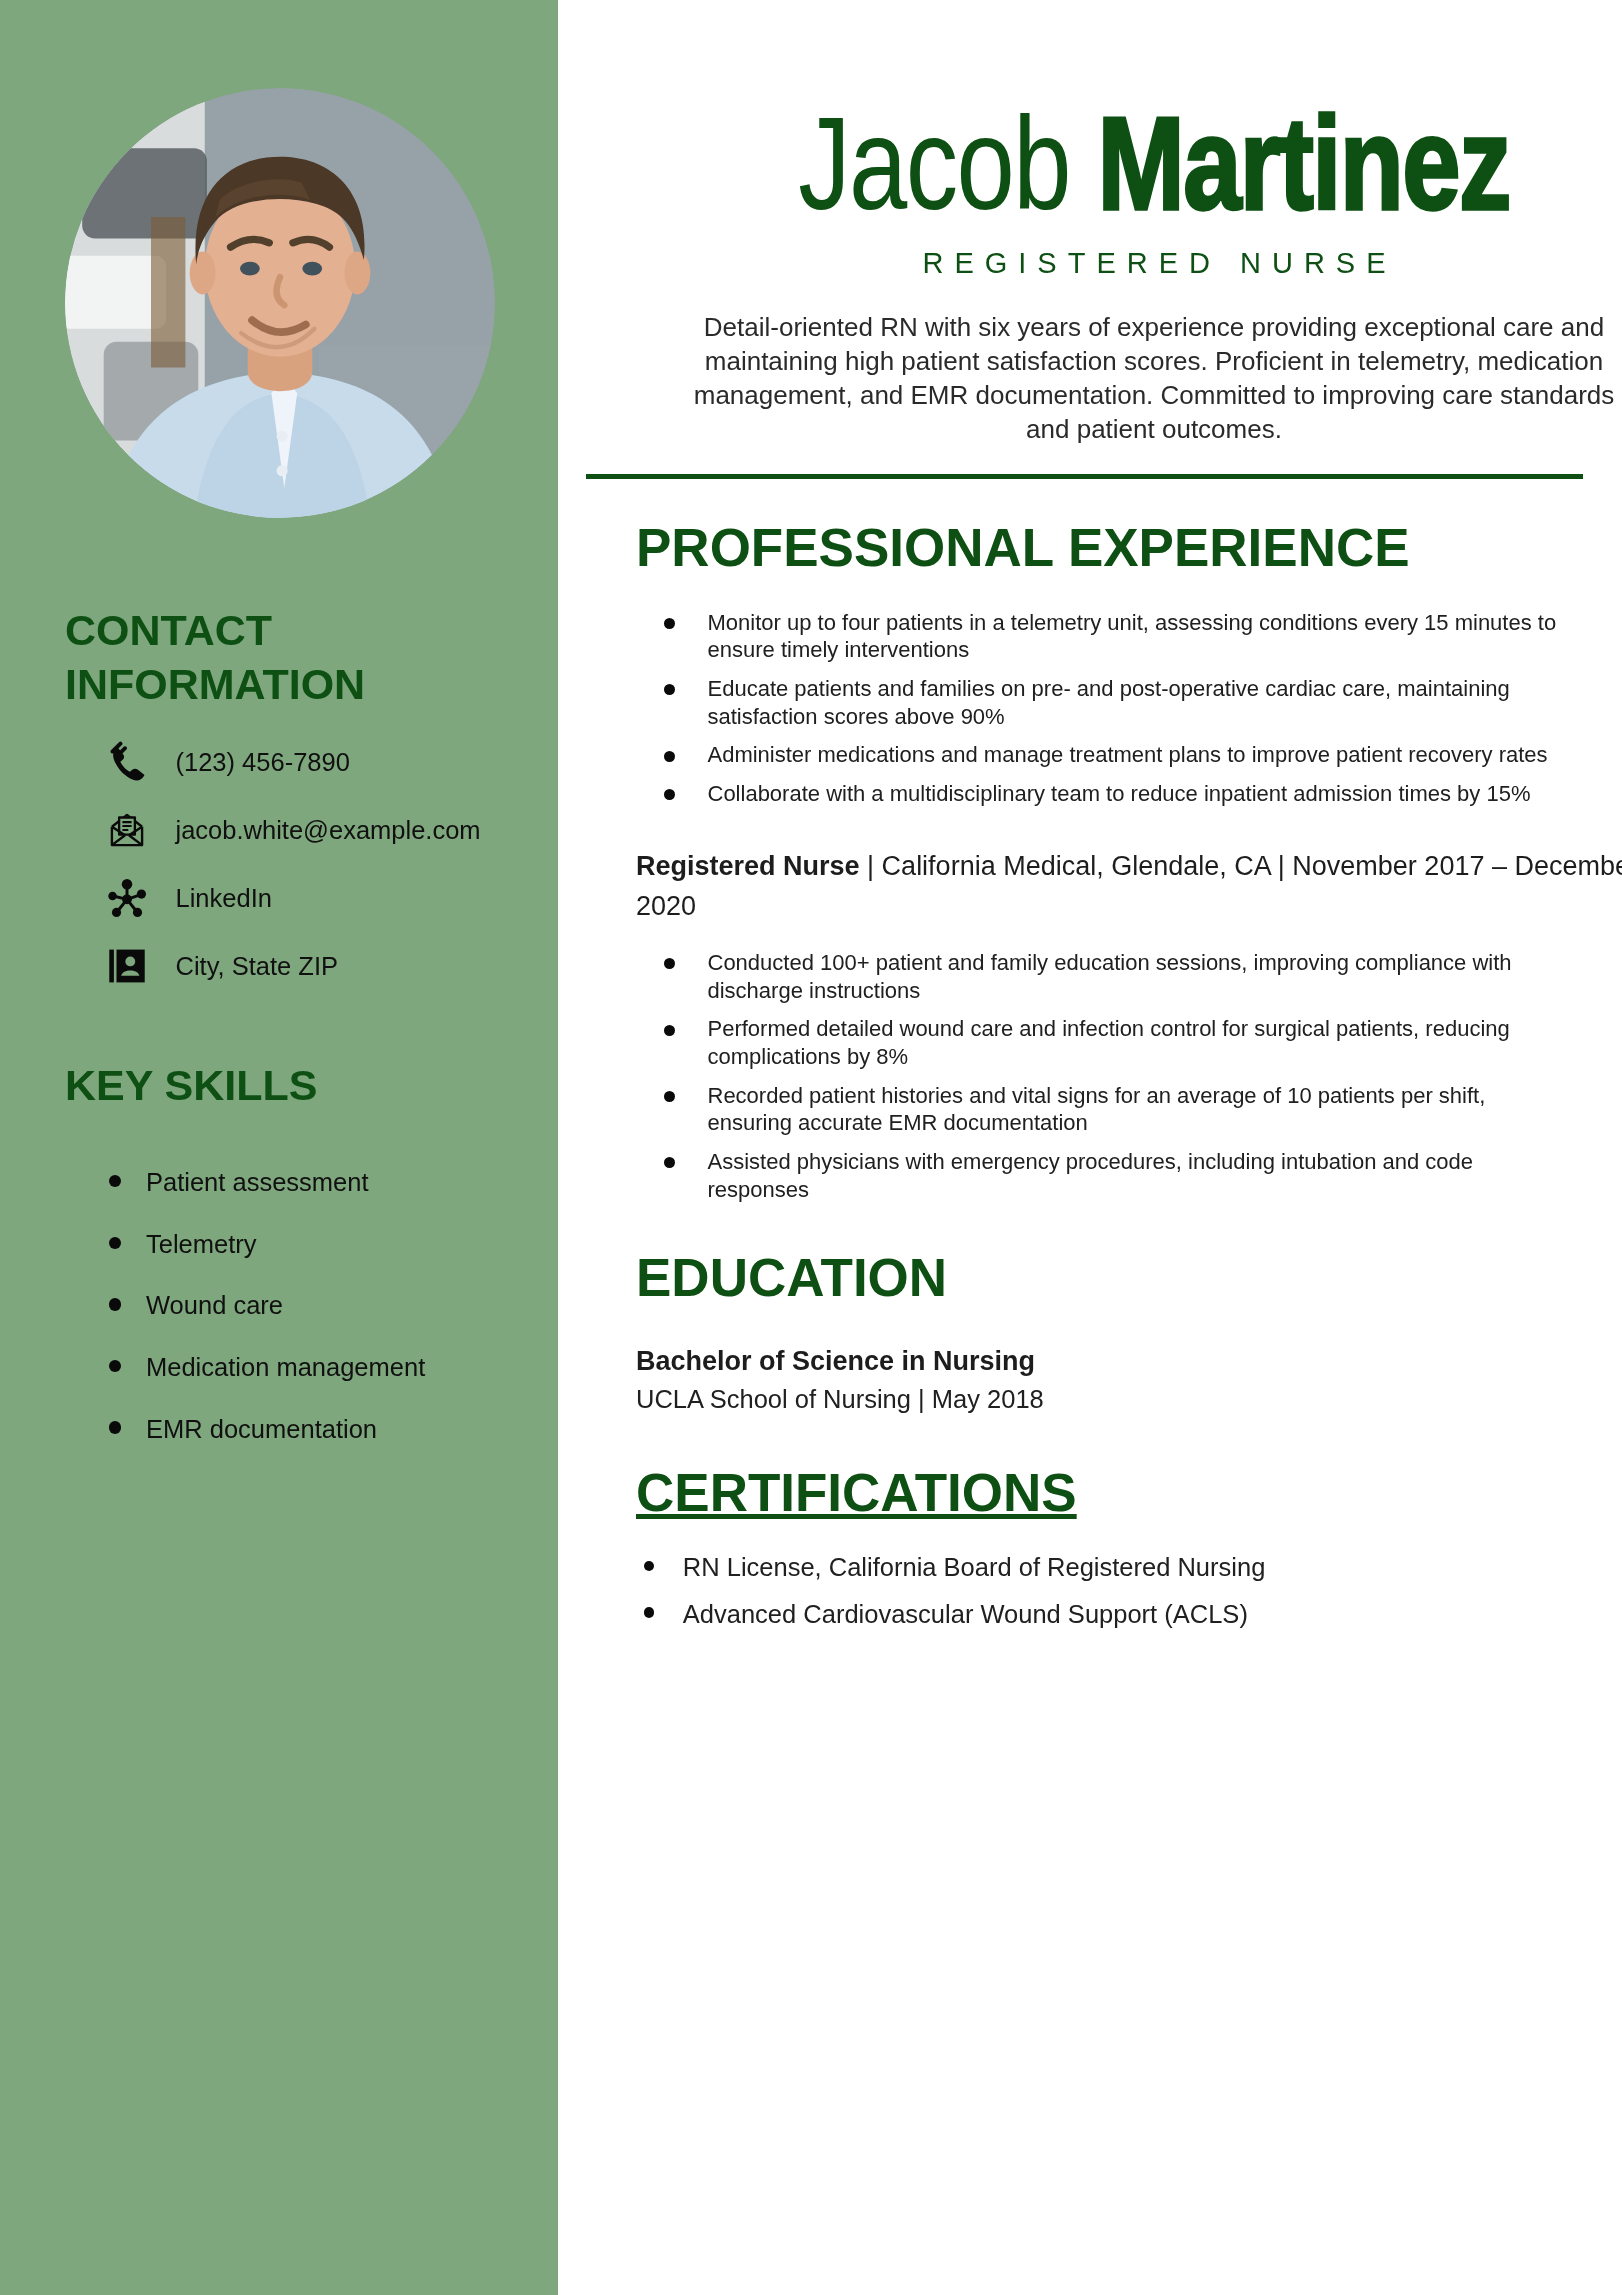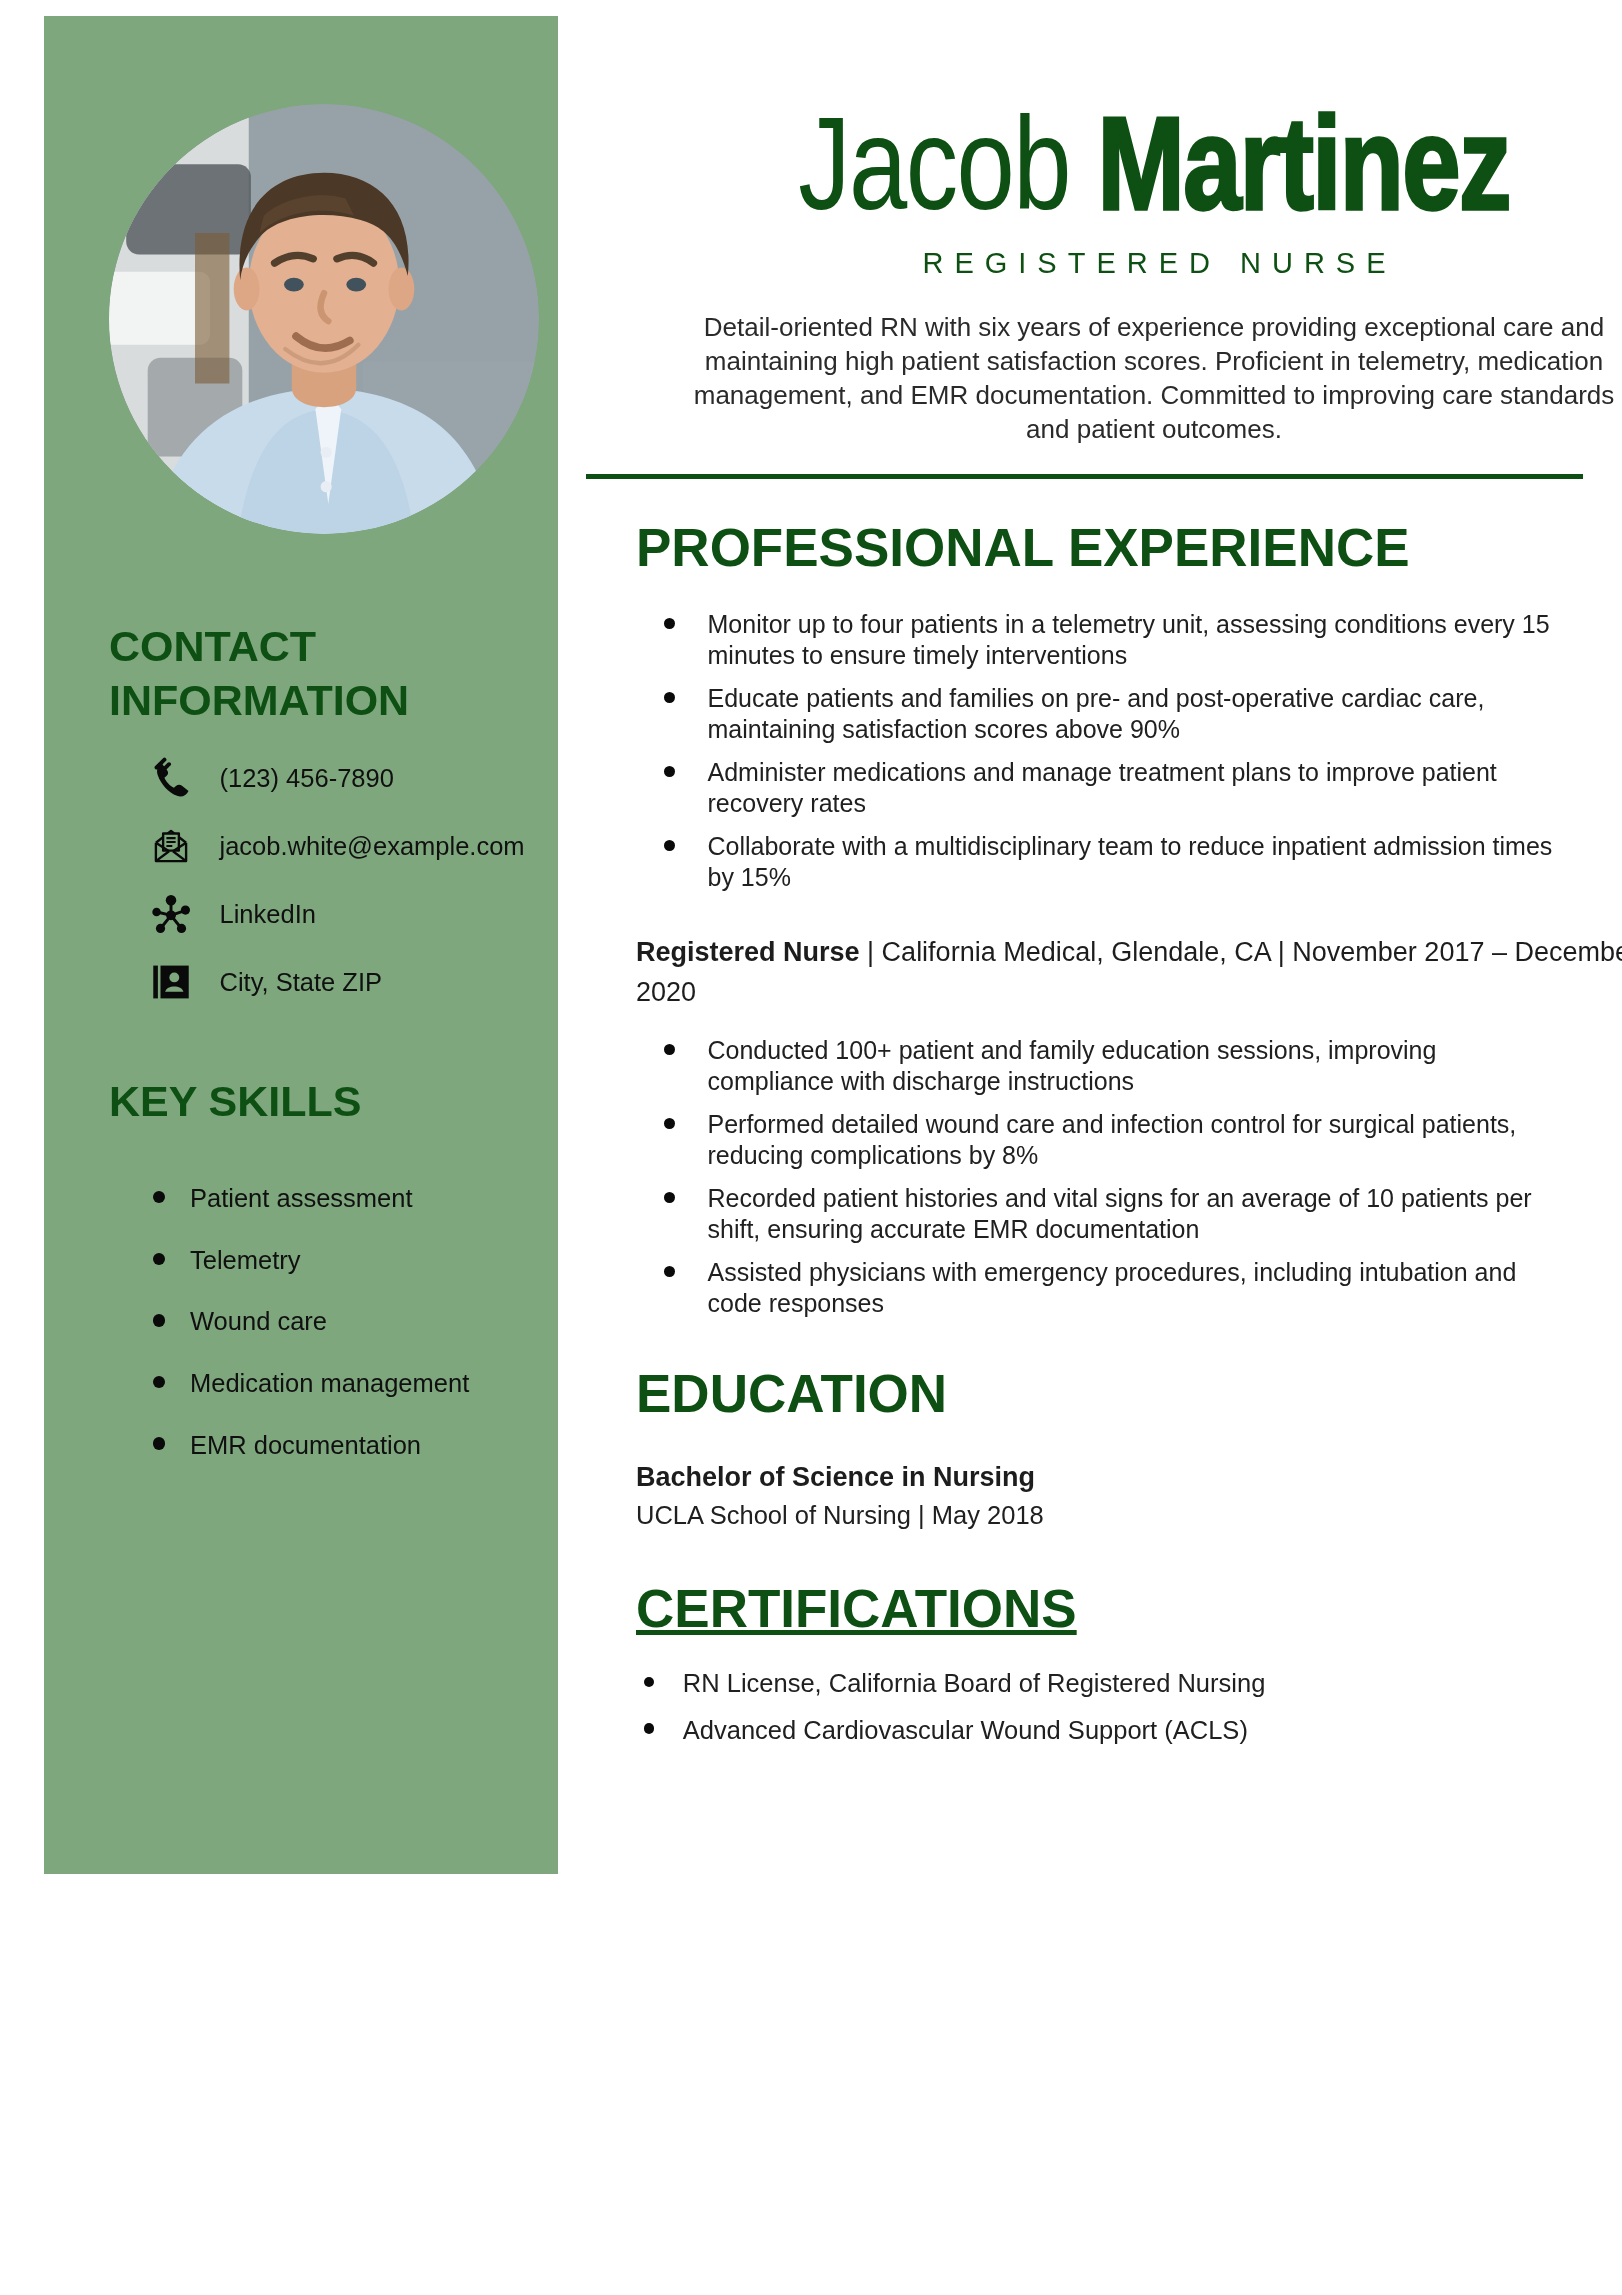--- a/index.html
+++ b/index.html
@@ -1,21 +1,21 @@
 <!DOCTYPE html>
 <html style="font-size:10.5px"><head>
 <meta charset="utf-8">
 <style>
   * { box-sizing: border-box; margin: 0; padding: 0; }
   html,body { background:#ffffff; }
   body { font-family: "Liberation Sans", "DejaVu Sans", sans-serif; color:#1f1f1f; }
   .page { position:relative; width:1623px; height:2295px; background:#ffffff; overflow:hidden; }
 
   
-  .sidebar { position:absolute; left:0; top:16px; width:558px; height:1858px; background:#7ea77d;margin-left:44px; }
+  .sidebar { position:absolute; left:0; top:0; width:558px; height:2295px; background:#7ea77d; }
   .photo { position:absolute; left:65px; top:88px; width:430px; height:430px; border-radius:50%; overflow:hidden; }
   .photo svg { width:100%; height:100%; display:block; }
 
   .side-heading { font-size:43px; font-weight:700; line-height:1.26; color:#0e5013; letter-spacing:0; }
 
   .contact { position:absolute; left:65px; top:603px; width:458px; }
   .contact-items { margin-top:30px; display:flex; flex-direction:column; gap:26px; }
   .citem { display:flex; align-items:center; gap:27.5px; margin-left:41px; }
   .citem .icon { width:42px; height:42px; flex:0 0 42px; }
   .citem .icon svg { width:100%; height:100%; display:block; }
@@ -40,21 +40,21 @@
   section { padding:0 56px 0 50px; }
   .section-heading { font-size:53px; font-weight:700; color:#0e5013; }
   .exp-heading { margin-top:38px; }
 
   .job { margin-top:31px; }
   .job + .job { margin-top:38px; }
   .job-title { font-size:27px; line-height:1.5; color:#1d1d1d; }
   .job-title .role { font-weight:700; }
 
   ul.bullets { list-style:none; margin-top:22px; padding-left:27.5px; }
-  ul.bullets li { position:relative; padding-left:44px; font-size:25px; line-height:1.26; color:#202020; margin-bottom:11px; max-width:902px; }
+  ul.bullets li { position:relative; padding-left:44px; font-size:22px; line-height:1.26; color:#202020; margin-bottom:11px; max-width:902px; }
   ul.bullets li::before { content:''; position:absolute; left:0; top:9.2px; width:11px; height:11px; border-radius:50%; background:#0a0a0a; }
 
   .edu-heading { margin-top:43px; }
   .degree { margin-top:37px; font-size:27px; font-weight:700; color:#1d1d1d; line-height:1.25; }
   .school { margin-top:5.2px; font-size:25.5px; color:#202020; line-height:1.25; }
 
   .cert-heading { margin-top:47px;text-decoration:underline; }
   ul.certs { list-style:none; margin-top:29px; padding-left:7.8px; }
   ul.certs li { position:relative; padding-left:39px; font-size:25.5px; line-height:1.25; color:#202020; margin-bottom:14.4px; }
   ul.certs li::before { content:''; position:absolute; left:0; top:8.5px; width:10.5px; height:10.5px; border-radius:50%; background:#0a0a0a; }

